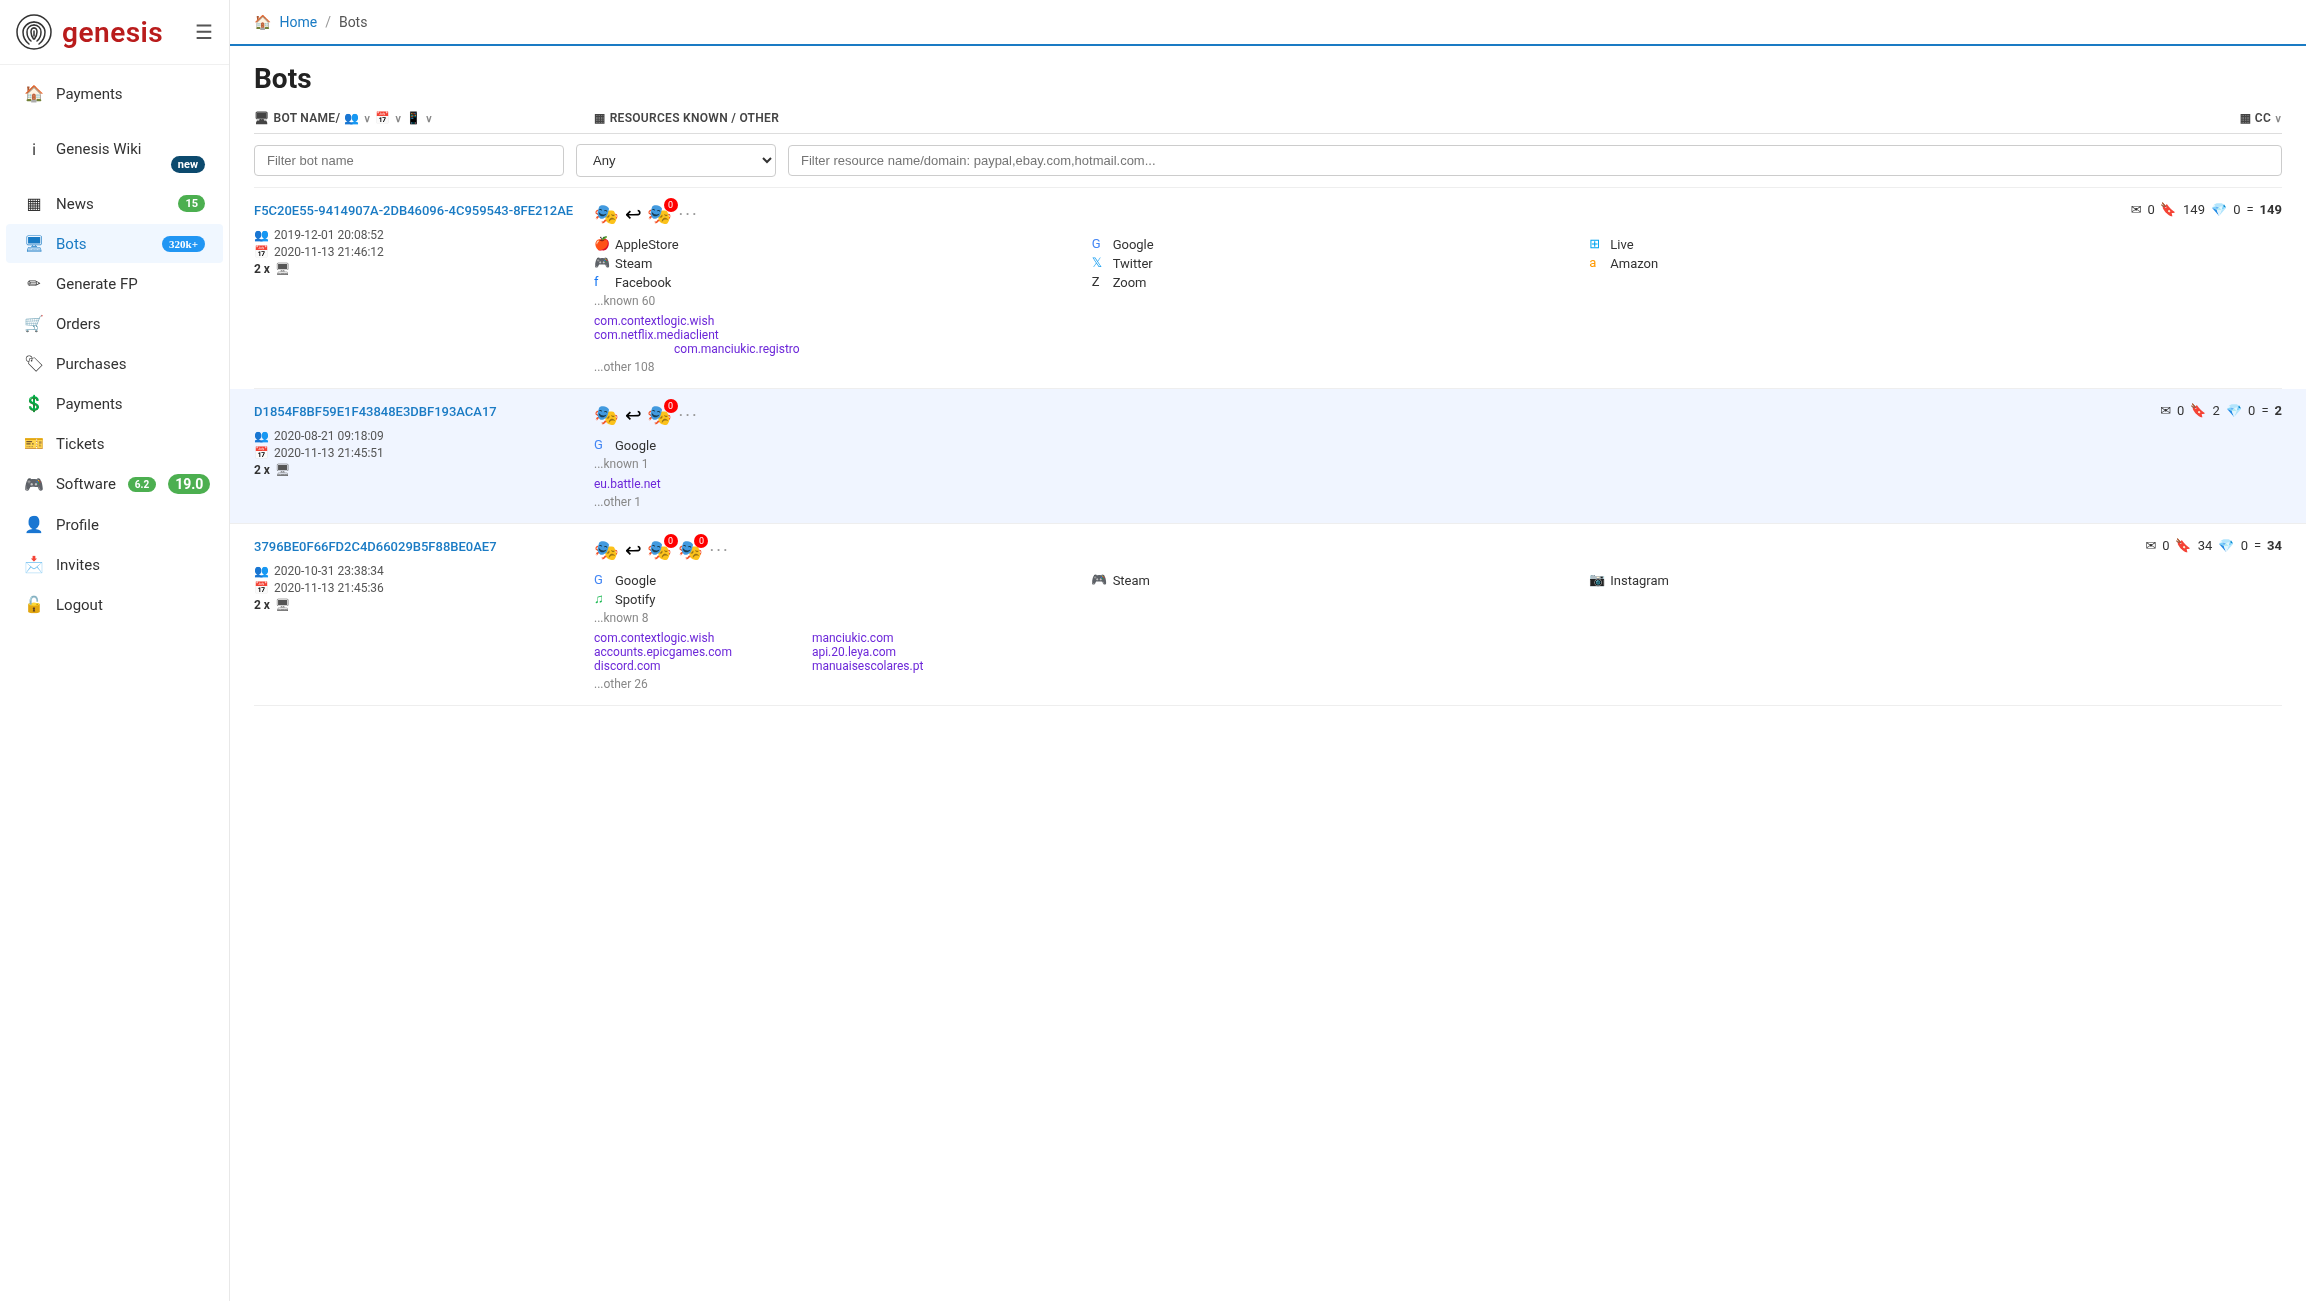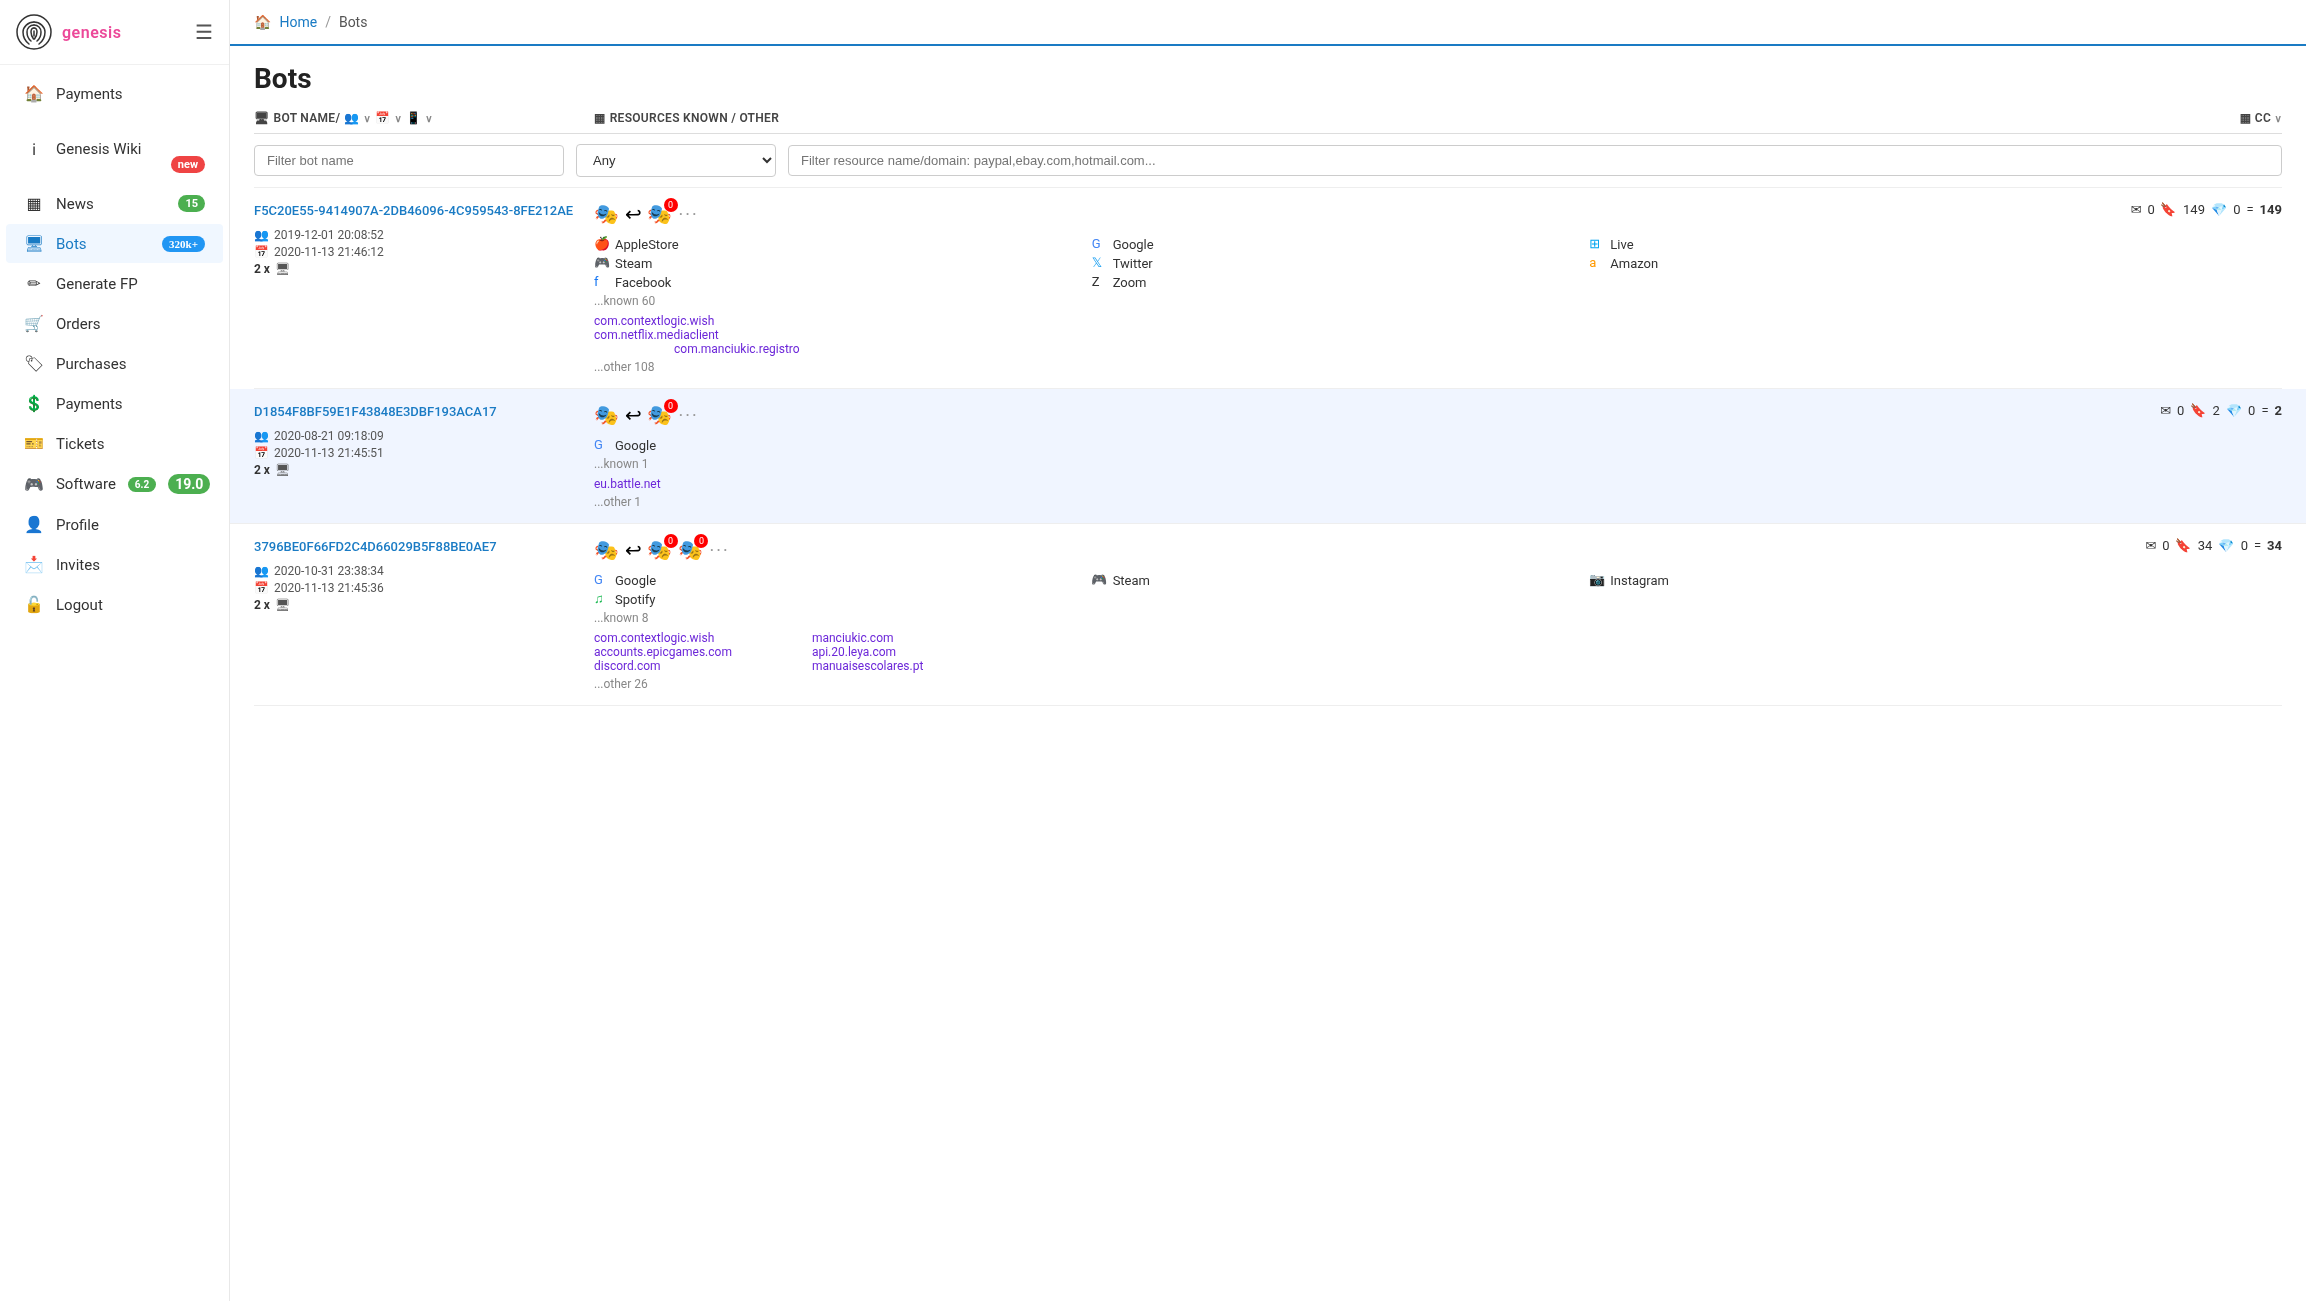--- a/index.html
+++ b/index.html
@@ -16,23 +16,23 @@
       overflow-y: auto;
     }
     .sidebar-logo {
       display: flex;
       align-items: center;
       padding: 14px 16px;
       gap: 10px;
       border-bottom: 1px solid #f0f0f0;
     }
     .sidebar-logo-text {
-      font-size: 16px;
+      font-size: 28px;
       font-weight: 600;
-      color: #ec4899;
+      color: #b91c1c;
       letter-spacing: 0.5px;
     }
     .hamburger-icon {
       margin-left: auto;
       cursor: pointer;
       font-size: 20px;
       color: #555;
     }
     .sidebar-nav {
       padding: 8px 0;
@@ -52,21 +52,21 @@
     .nav-item.active { color: #1a7bc4; background: #f0f7ff; }
     .nav-item .nav-icon { font-size: 16px; width: 20px; text-align: center; }
     .nav-item .nav-label { flex: 1; }
     .badge {
       font-size: 11px;
       font-weight: 700;
       padding: 2px 7px;
       border-radius: 10px;
       color: #fff;
     }
-    .badge-red { background: #ef4444; margin-top: 32px; }
+    .badge-red { background: #0c4a6e; margin-top: 32px; }
     .badge-green { background: #4caf50; }
     .badge-blue { background: #2196f3; font-family: Liberation Serif, serif; }
 
     
     #main {
       flex: 1;
       display: flex;
       flex-direction: column;
       overflow: hidden;
     }

